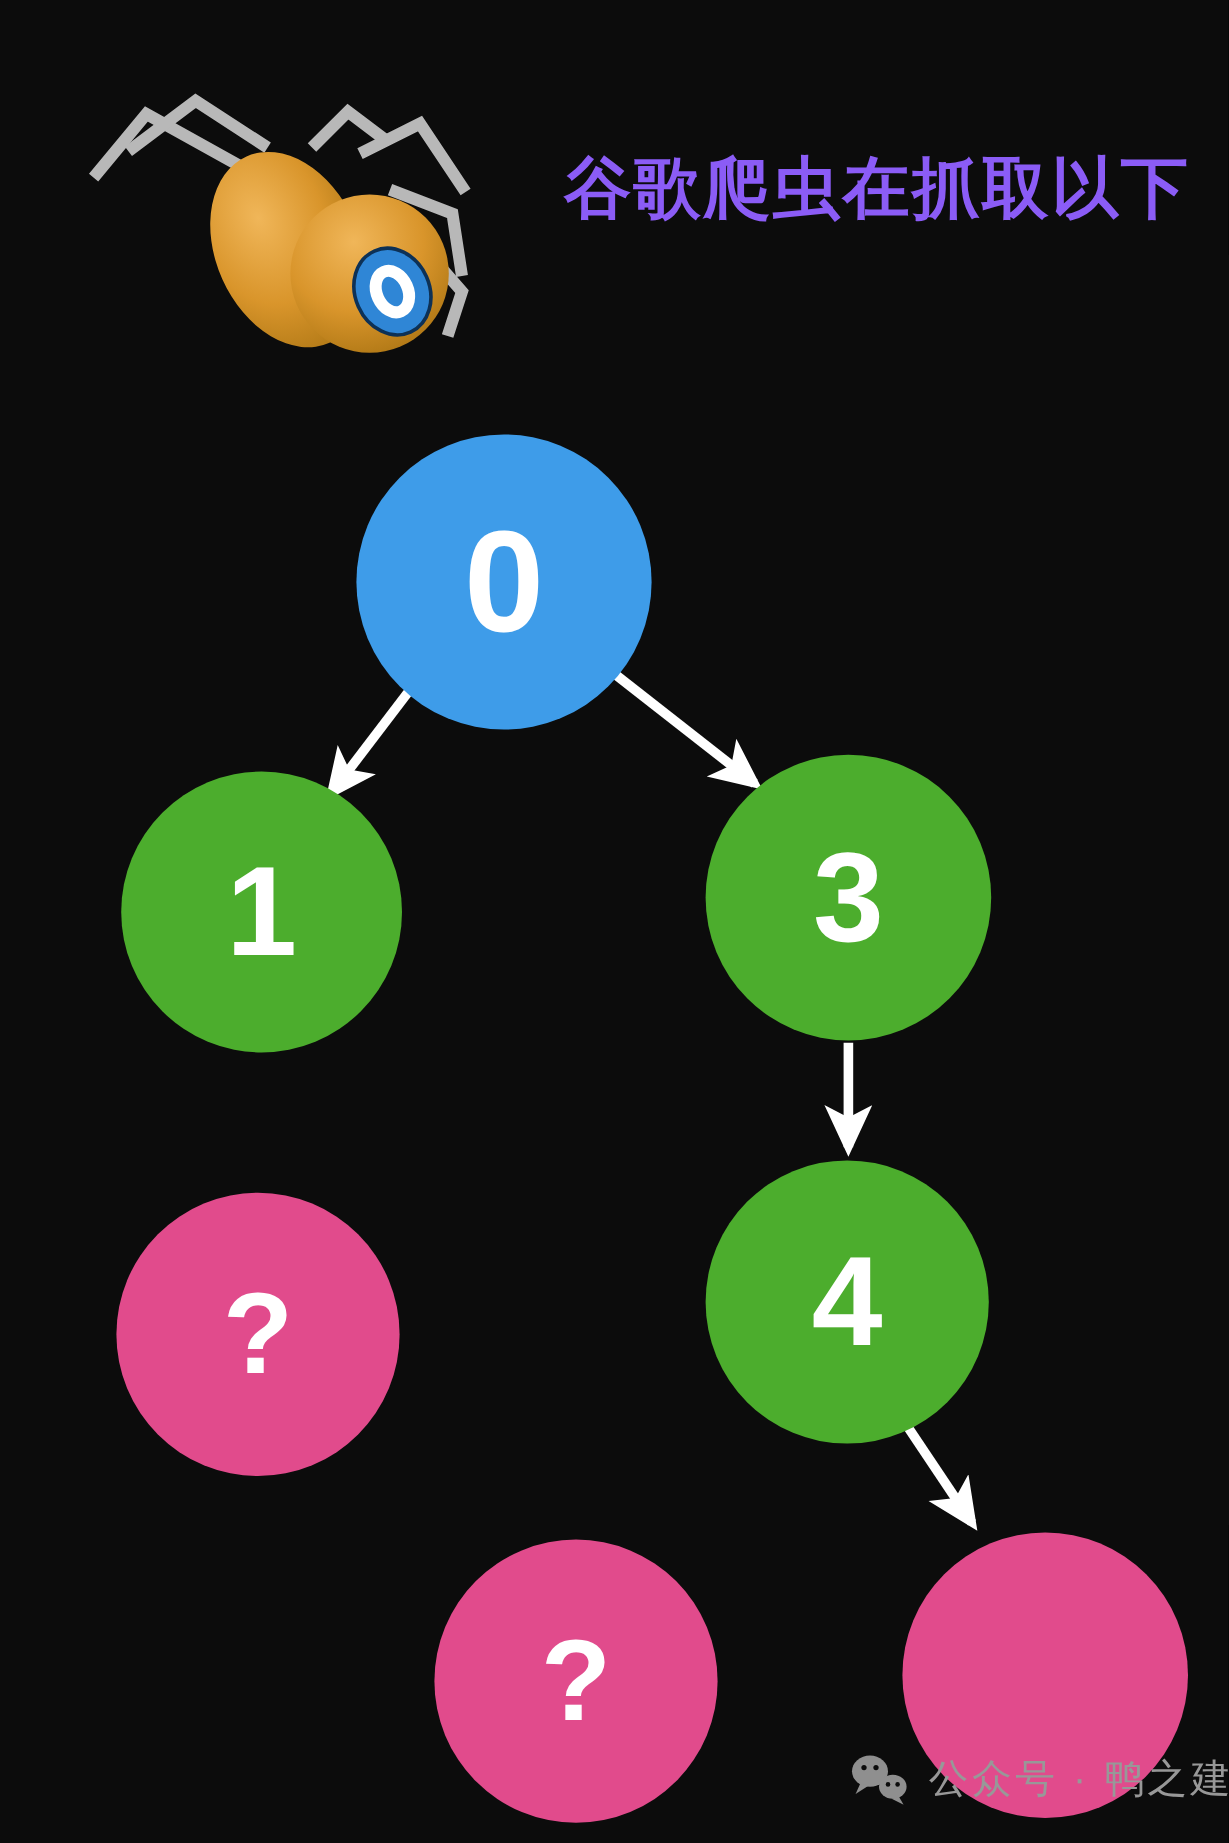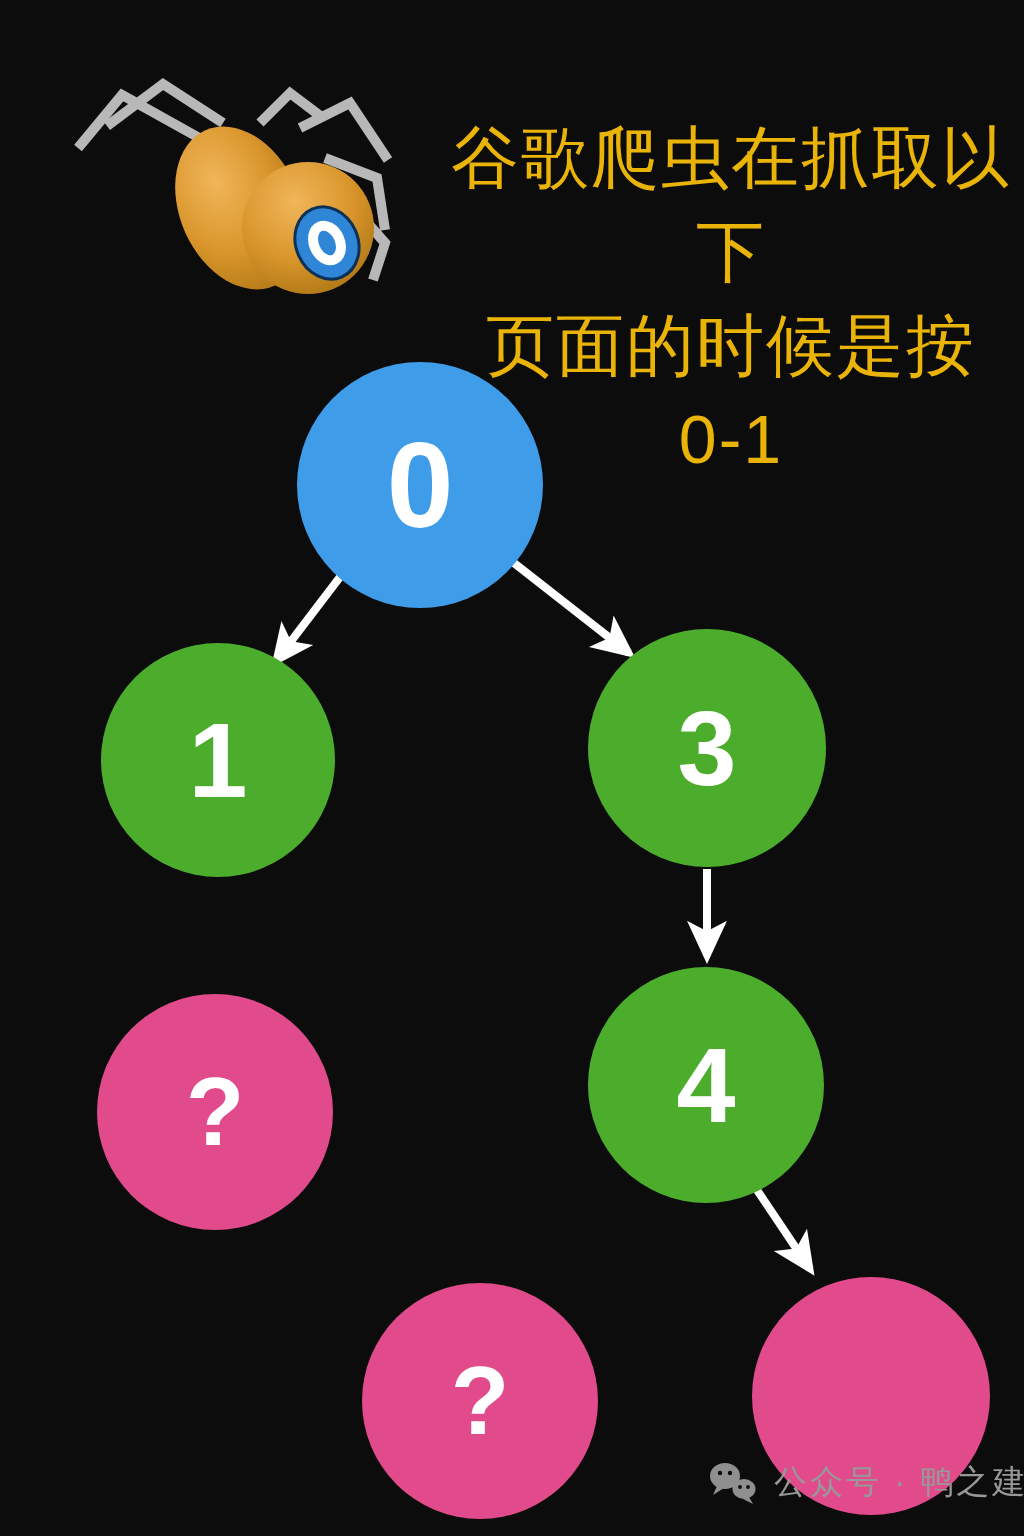--- a/index.html
+++ b/index.html
@@ -4,22 +4,22 @@
 <style>
   html,body{margin:0;padding:0;background:#000;}
   .stage{
     position:relative;width:1024px;height:1536px;overflow:hidden;
     background:#0c0c0c;
     font-family:"Liberation Sans","DejaVu Sans",sans-serif;
   }
   
   .title{
     position:absolute;left:448px;top:110px;width:566px;
-    text-align:center;color:#eab308;font-weight:400;
-    font-size:68px;line-height:94px;letter-spacing:2px;
+    text-align:center;color:#8b5cf6;font-weight:700;
+    font-size:56px;line-height:94px;letter-spacing:2px;
   }
   
   .node{
     position:absolute;border-radius:50%;
     display:flex;align-items:center;justify-content:center;
     color:#ffffff;font-weight:700;font-size:106px;
   }
   .n0{left:297px;top:362px;width:246px;height:246px;font-size:120px;}
   .n1{left:101px;top:643px;width:234px;height:234px;}
   .n3{left:588px;top:629px;width:238px;height:238px;}
@@ -68,21 +68,20 @@
     <circle cx="253" cy="160" r="66" fill="url(#bodyGrad)"></circle>
 
     <g transform="rotate(-24 272 175)">
       <ellipse cx="272" cy="175" rx="31" ry="37" fill="#2f86d6" stroke="#0d3156" stroke-width="3"></ellipse>
       <ellipse cx="272" cy="175" rx="13" ry="18" fill="none" stroke="#ffffff" stroke-width="10"></ellipse>
     </g>
   </svg>
 
   <div class="title">
     <div>谷歌爬虫在抓取以下</div>
-    <div>页面的时候是按 0-1</div>
   </div>
 
   <svg class="edges" width="1024" height="1536" viewBox="0 0 1024 1536">
     <defs>
       <marker id="ah" markerUnits="strokeWidth" markerWidth="6" markerHeight="5.2" refX="4.6" refY="2.5" orient="auto">
         <path d="M0.2,0 L5.6,2.5 L0.2,5 L1.5,2.5 Z" fill="#ffffff"></path>
       </marker>
     </defs>
     <g stroke="#ffffff" stroke-width="8">
       <line x1="340" y1="577" x2="276" y2="661" marker-end="url(#ah)"></line>

